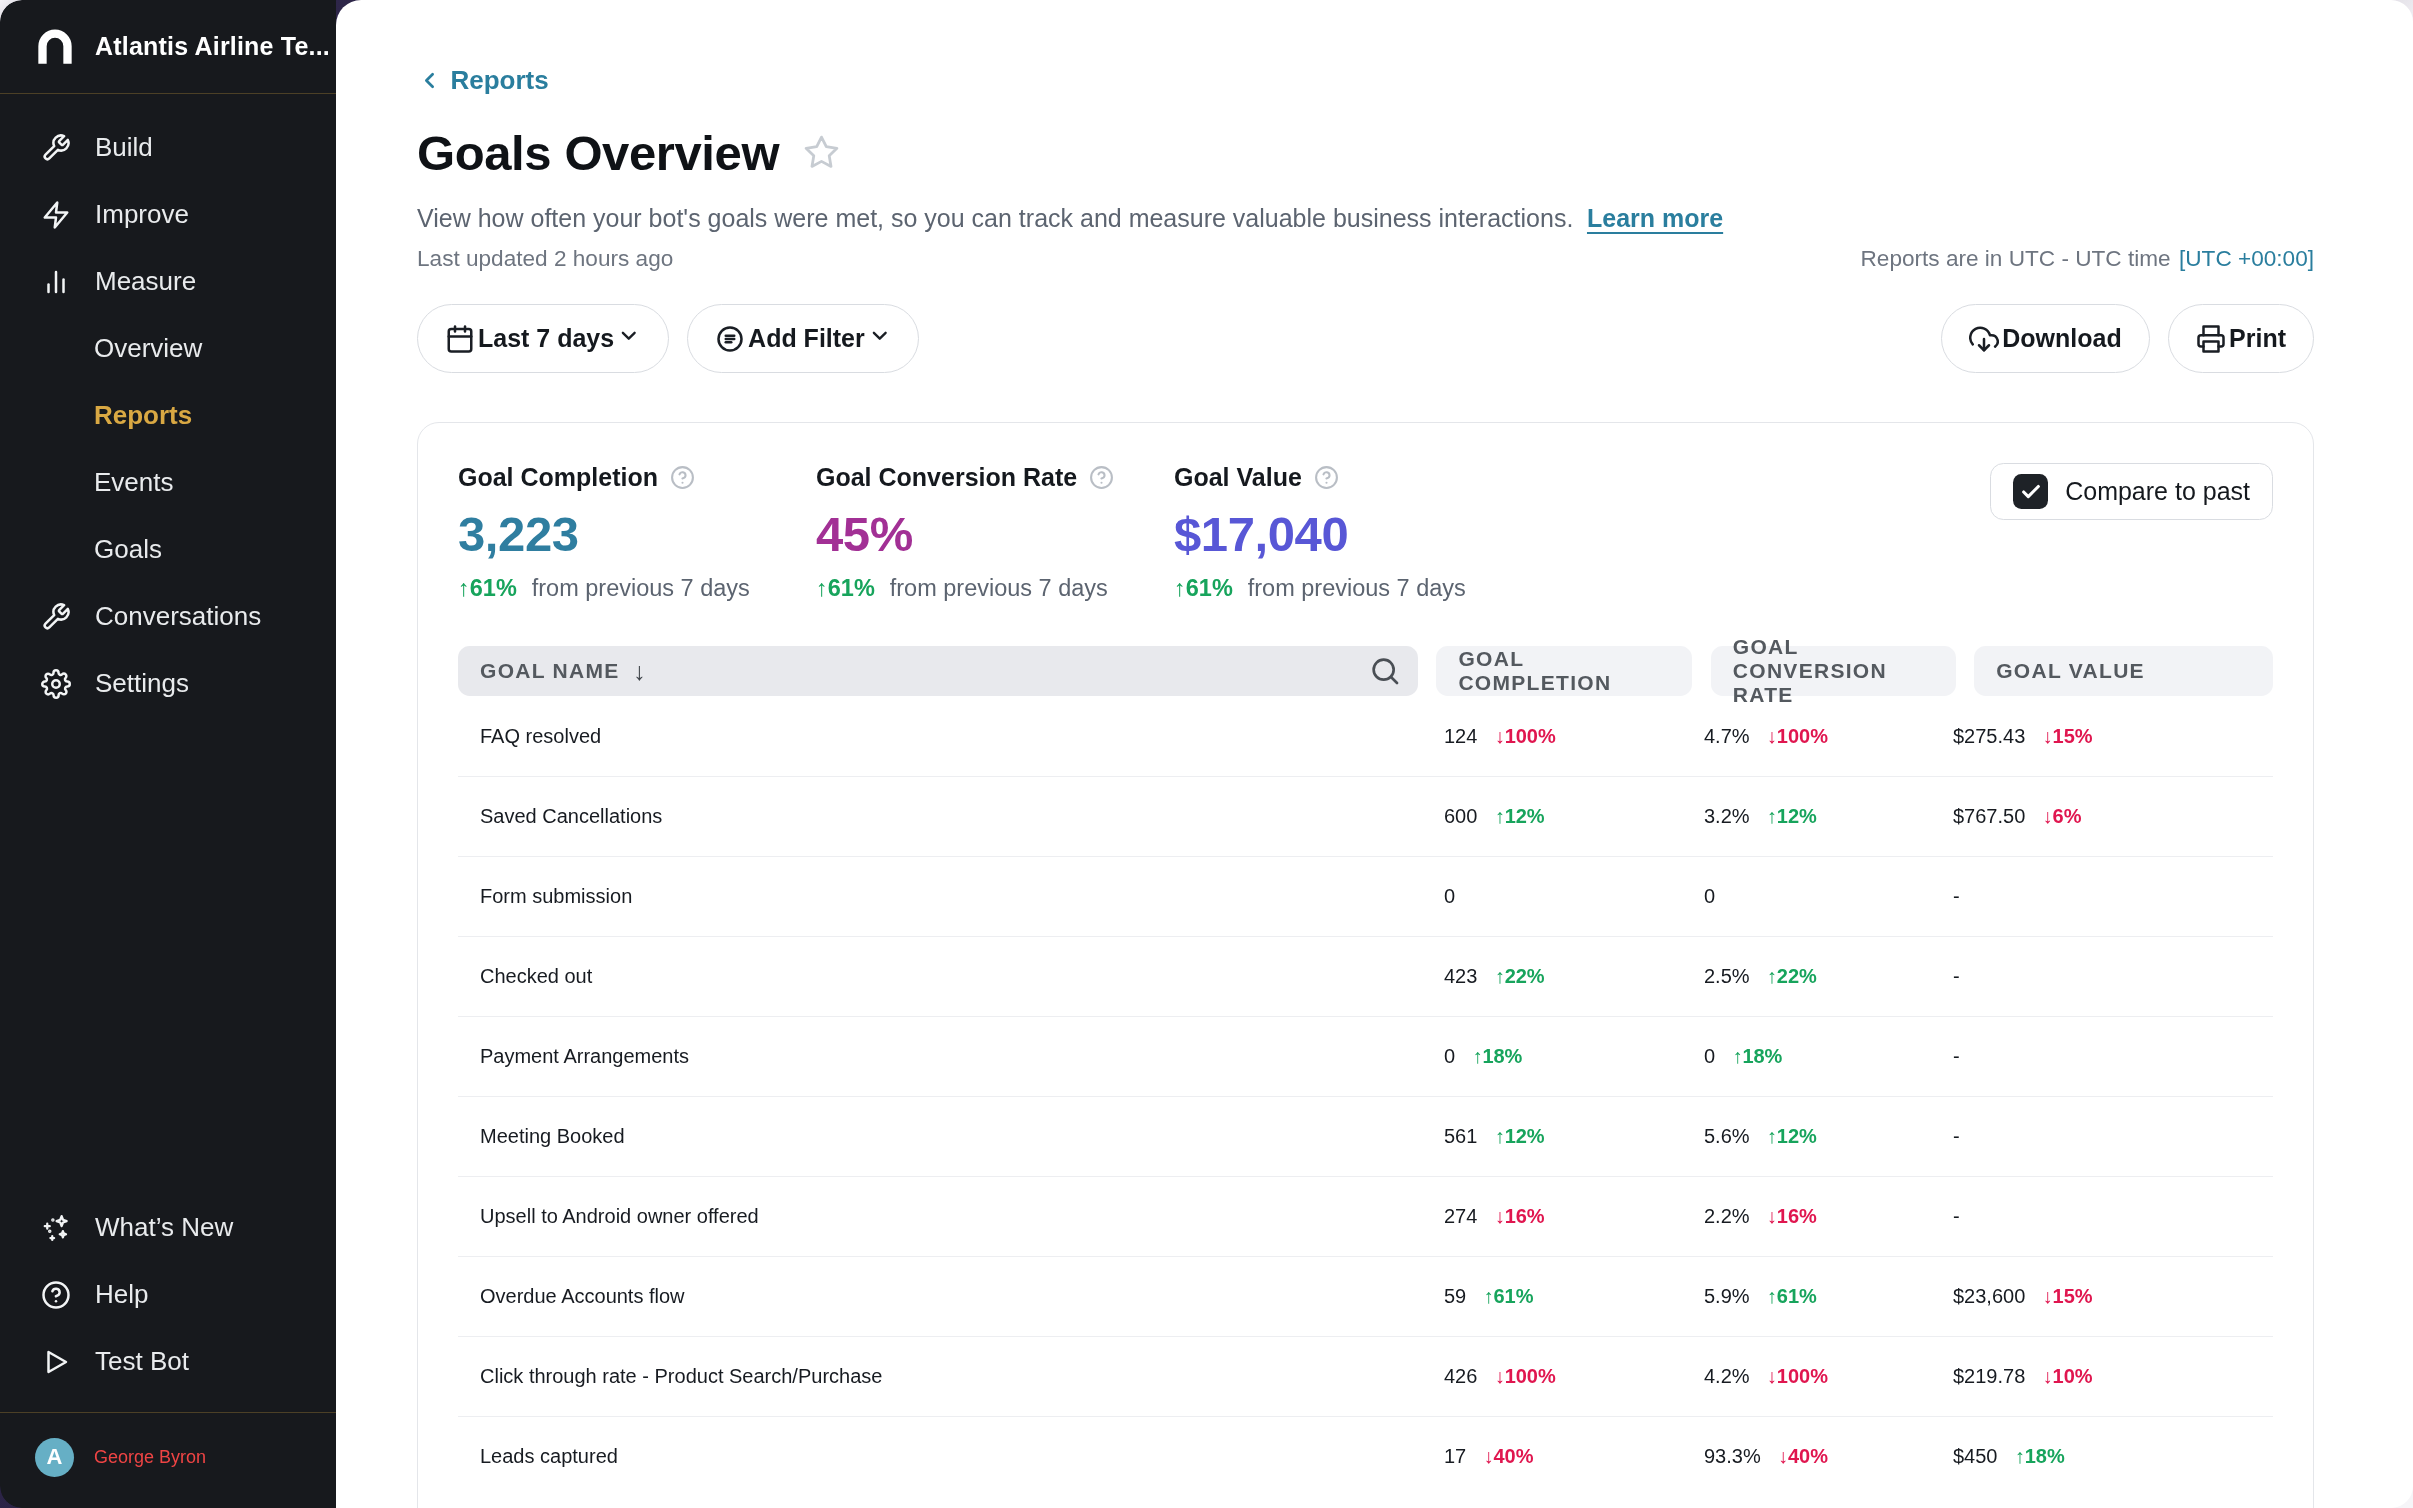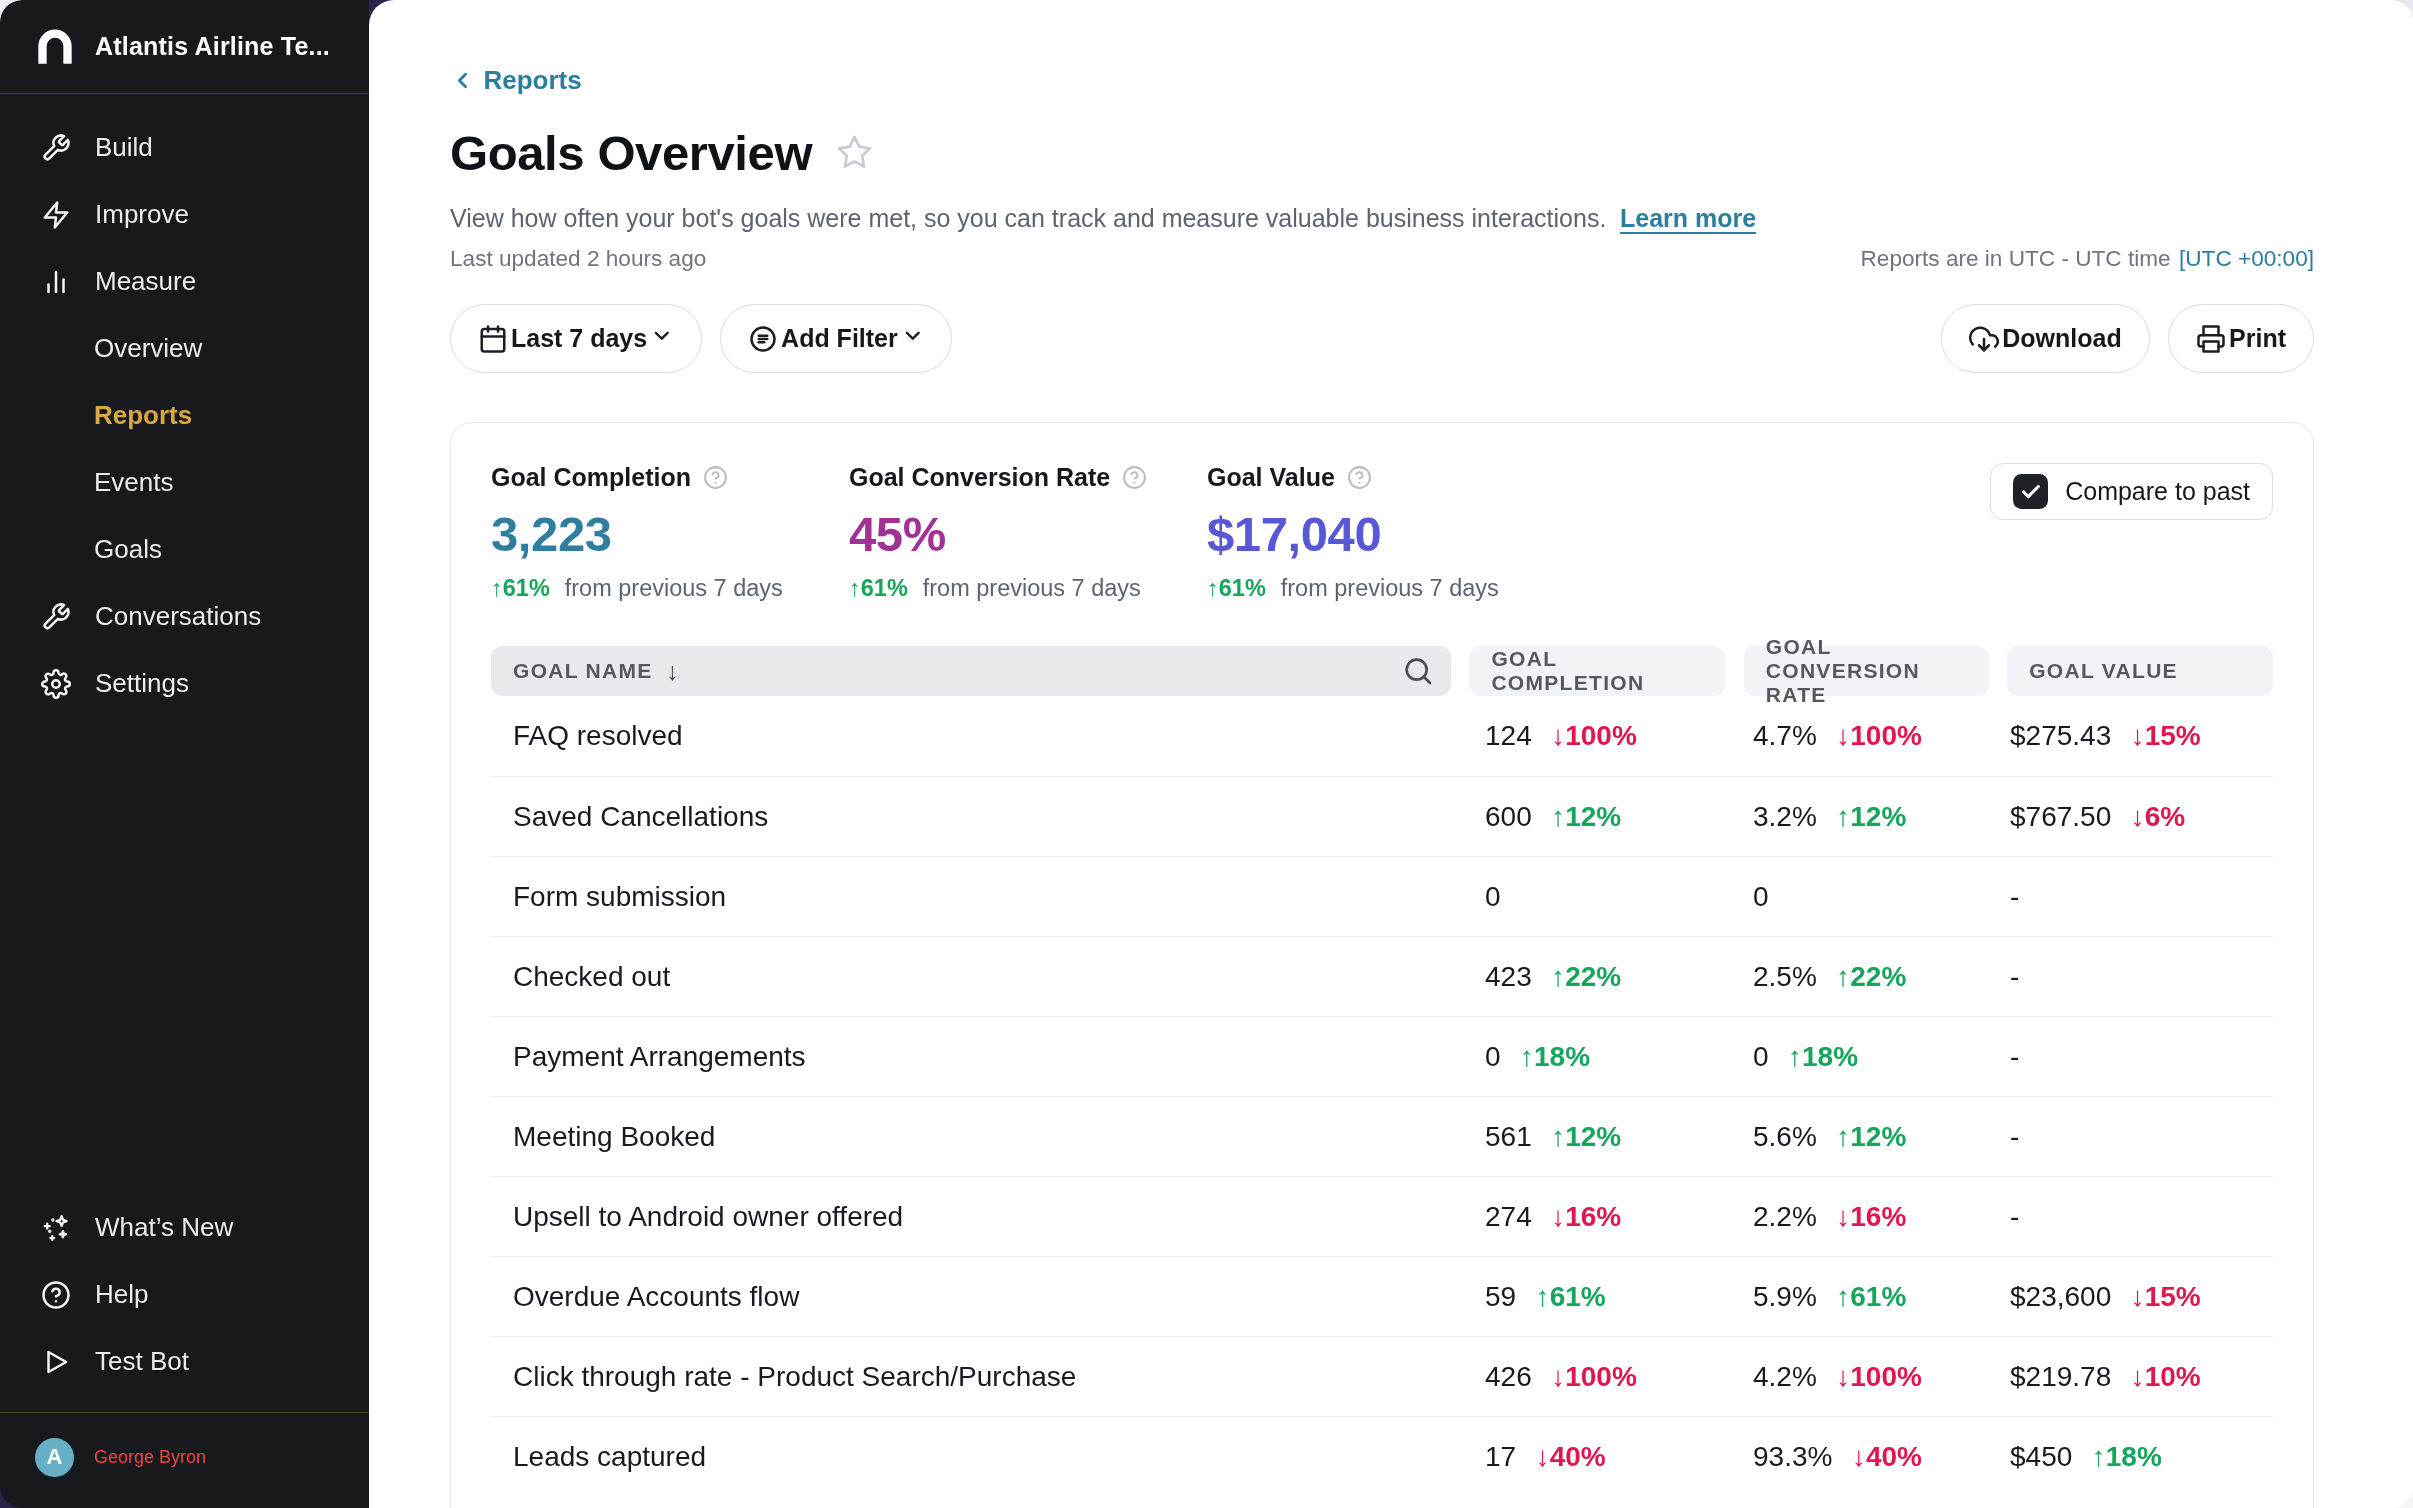--- a/index.html
+++ b/index.html
@@ -4,21 +4,21 @@
 <style>
   * { box-sizing: border-box; margin: 0; padding: 0; }
   html, body { width: 2413px; height: 1508px; overflow: hidden; }
   body {
     font-family: "Liberation Sans", sans-serif;
     background: linear-gradient(135deg, #f5f3f7 0%, #2e2649 6%, #2b2346 45%, #efedf2 62%, #f6f5f8 100%);
   }
   .window { position: absolute; inset: 0; border-radius: 22px; overflow: hidden; display: flex; }
 
   
-  .sidebar { width: 369px; background: #17191d; color: #eceef0; display: flex; flex-direction: column; flex-shrink: 0; border-radius: 22px 0 0 22px; }
+  .sidebar { width: 336px; background: #17191d; color: #eceef0; display: flex; flex-direction: column; flex-shrink: 0; border-radius: 22px 0 0 22px; }
   .side-head { height: 94px; display: flex; align-items: center; padding: 0 35px; gap: 20px; border-bottom: 1.7px solid rgba(216,166,66,0.28); flex-shrink: 0; }
   .logo-ico svg { width: 40px; height: 40px; display: block; }
   .ws-name { font-size: 25px; font-weight: 700; color: #ffffff; white-space: nowrap; letter-spacing: 0.2px; }
   .nav { padding-top: 20px; flex: 1; }
   .nav-item { height: 67px; display: flex; align-items: center; padding: 0 39px; gap: 22px; font-size: 26px; font-weight: 400; color: #e9ebed; cursor: pointer; }
   .nav-item .ico { width: 34px; display: flex; justify-content: center; align-items: center; flex-shrink: 0; }
   .nav-item .ico svg { width: 30px; height: 30px; stroke: #f2f4f5; }
   .nav-item.sub { padding-left: 94px; }
   .nav-item.active { color: #d9a843; font-weight: 700; }
   .side-foot { padding-bottom: 6.7px; }
@@ -60,21 +60,21 @@
   .kpi-delta-main { color: #17a45c; font-weight: 700; }
   .kpi-delta-suffix { color: #5c6470; margin-left: 8.4px; }
 
   .thead { margin-top: 44px; display: grid; grid-template-columns: 960px 256px 245px auto; gap: 18.4px; }
   .chip { height: 50px; border-radius: 11.7px; background: #f2f3f6; display: flex; align-items: center; padding: 0 22px; font-size: 21px; font-weight: 700; color: #54595f; letter-spacing: 1.3px; cursor: pointer; }
   .chip.name-chip { background: #e8e9ed; position: relative; }
   .sort-arrow { margin-left: 13.4px; font-size: 25px; font-weight: 400; color: #3f444a; letter-spacing: 0; }
   .search-ico { position: absolute; right: 17px; top: 50%; transform: translateY(-50%); cursor: pointer; }
   .search-ico svg { width: 32px; height: 32px; stroke: #4a4f55; display: block; }
 
-  .row { display: grid; grid-template-columns: 960px 256px 245px auto; gap: 12px; height: 80px; align-items: center; font-size: 28px; color: #171b21; }
+  .row { display: grid; grid-template-columns: 960px 256px 245px auto; gap: 4px; height: 80px; align-items: center; font-size: 20px; color: #171b21; }
   .row + .row { border-top: 1.7px solid #edeef1; }
   .cell { padding-left: 22px; white-space: nowrap; }
   .val { }
   .delta { margin-left: 11.7px; font-weight: 600; }
   .delta.up { color: #17a45c; }
   .delta.down { color: #e0164f; }
   .delta:empty { display: none; }
 </style>
 </head>
 <body>

